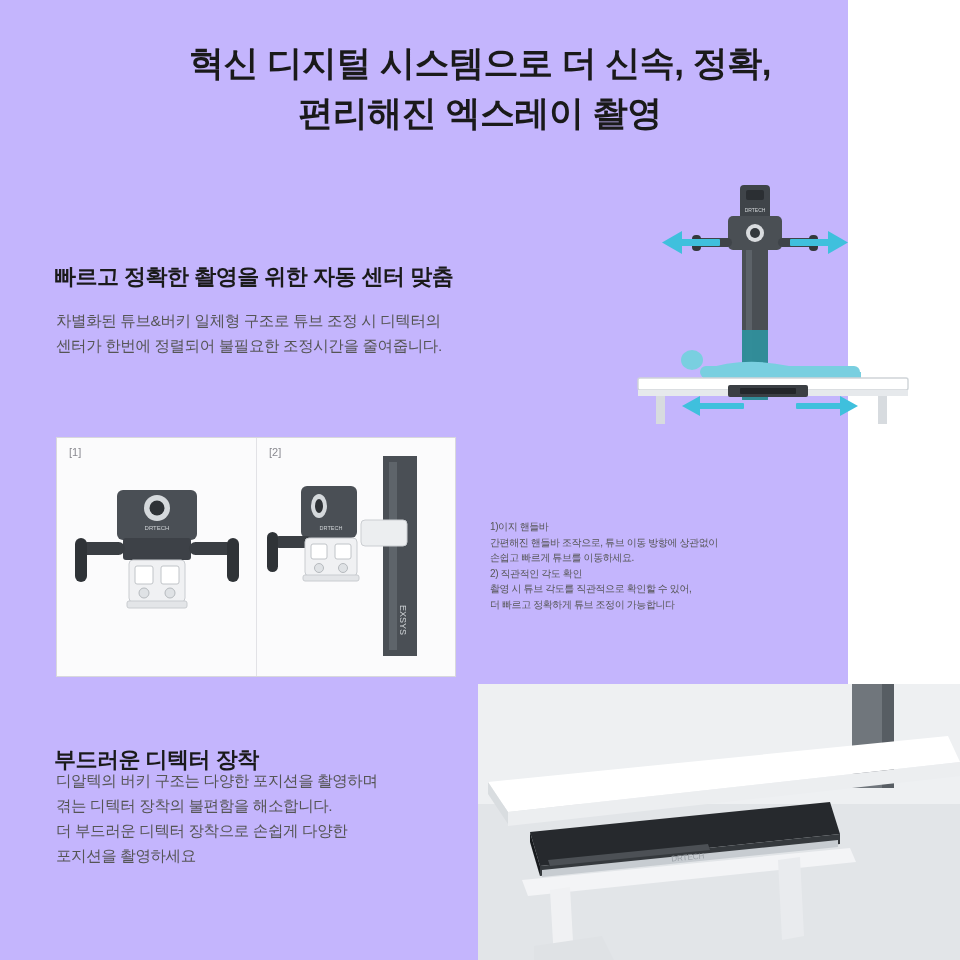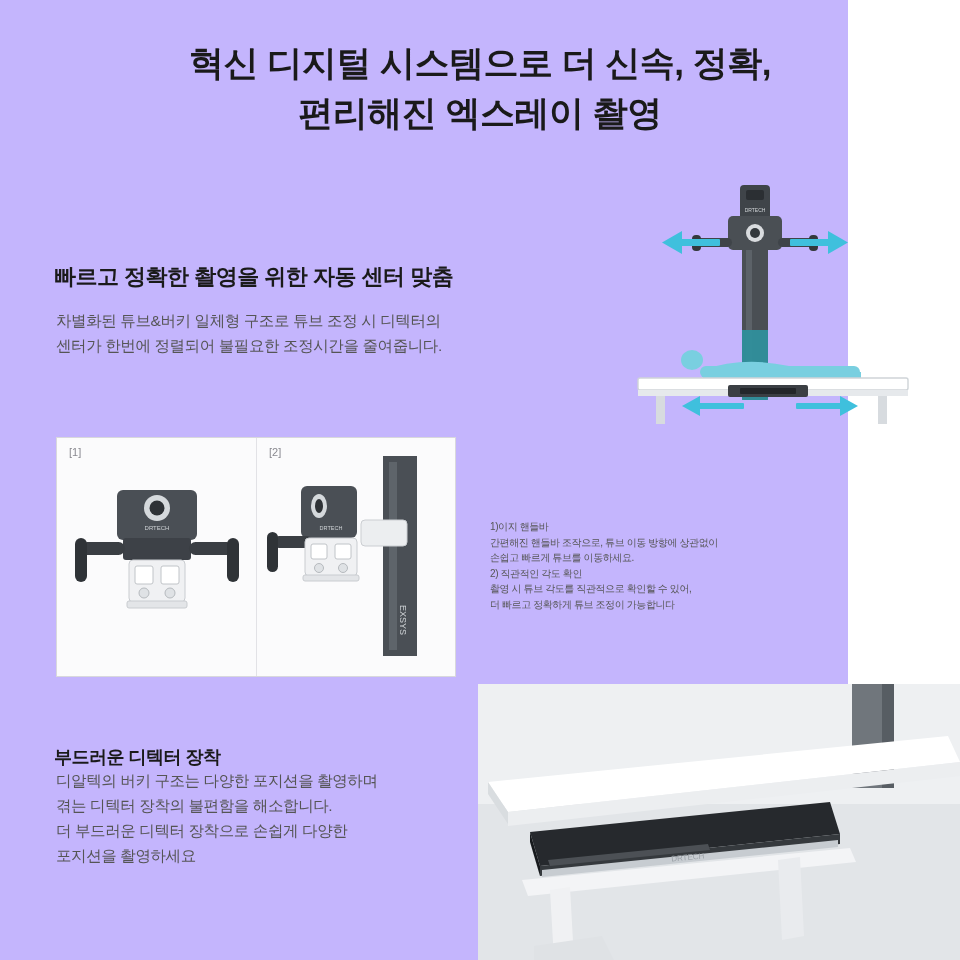--- a/index.html
+++ b/index.html
@@ -108,21 +108,21 @@
     line-height: 1.55;
     color: #555555;
     letter-spacing: -0.4px;
   }
 
   
   .sec3-title {
     position: absolute;
     top: 745px;
     left: 54px;
-    font-size: 18px;
+    font-size: 22px;
     font-weight: bold;
     color: #1a1a1a;
     letter-spacing: -0.5px;
   }
   .sec3-body {
     position: absolute;
     top: 768px;
     left: 56px;
     width: 430px;
     font-size: 15.5px;

